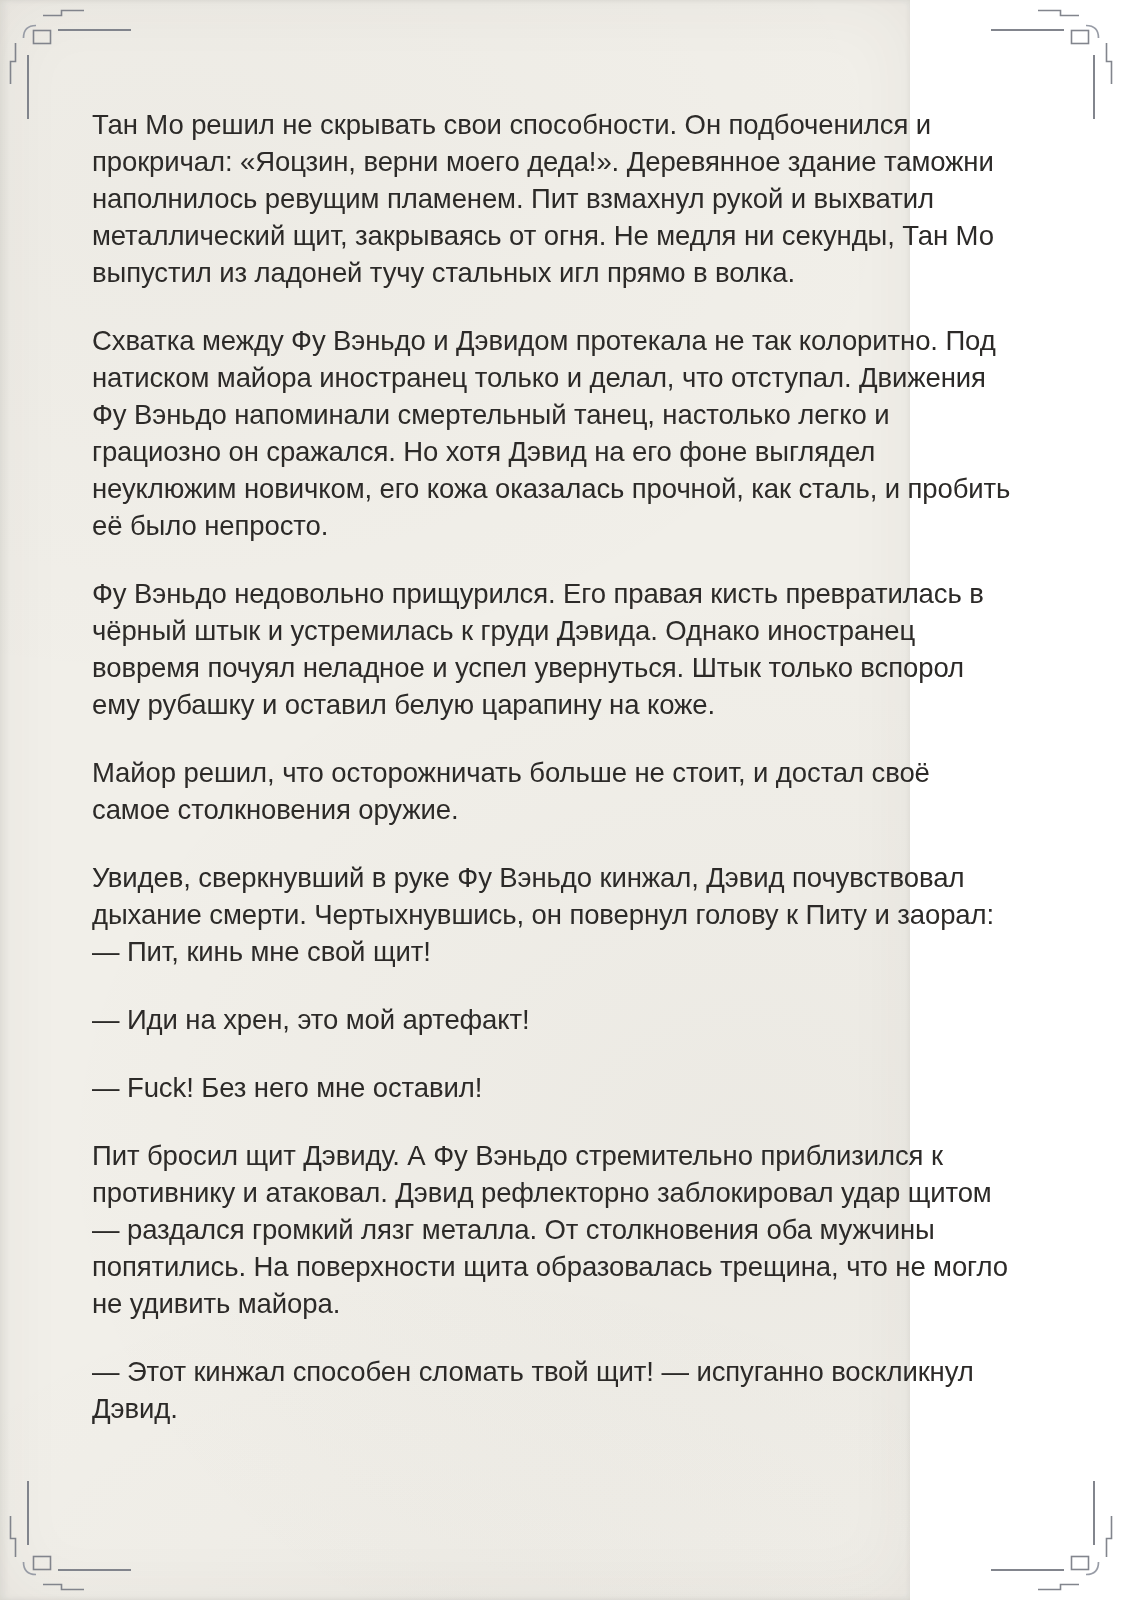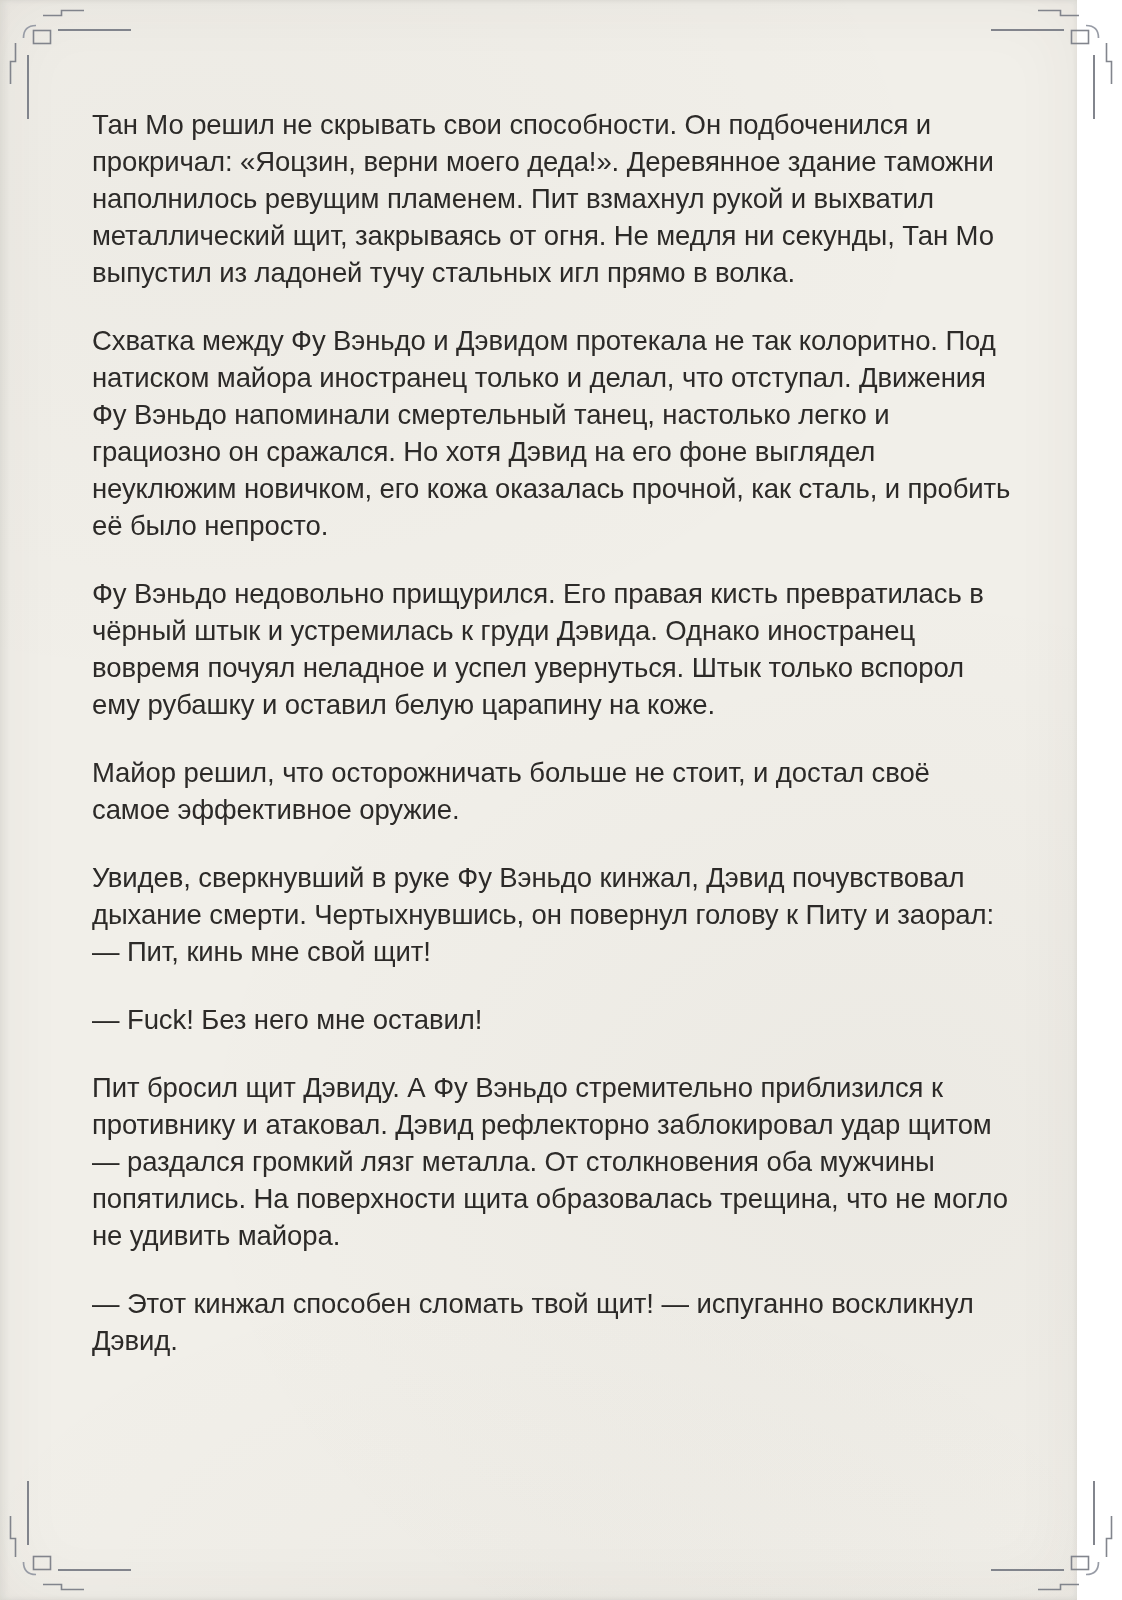--- a/index.html
+++ b/index.html
@@ -7,21 +7,21 @@
     padding: 0;
   }
   body {
     width: 1122px;
     height: 1600px;
     overflow: hidden;
     font-family: "Liberation Sans", "DejaVu Sans", sans-serif;
   }
   .page {
     position: relative;
-    width: 1077px;
+    width: 910px;
     height: 1600px;
     background:
       radial-gradient(1200px 800px at 18% 12%, rgba(70,62,50,0.025), transparent 65%),
       radial-gradient(1100px 900px at 82% 72%, rgba(70,62,50,0.03), transparent 65%),
       radial-gradient(900px 500px at 50% 100%, rgba(70,62,50,0.02), transparent 70%),
       #f1efe9;
     box-shadow:
       inset 0 0 70px rgba(60, 54, 44, 0.06),
       inset 4px 0 7px rgba(60, 54, 44, 0.07),
       inset -2px 0 5px rgba(60, 54, 44, 0.04);
@@ -99,21 +99,22 @@
     </g>
     <use href="#corner-ornament" transform="translate(1122,0) scale(-1,1)"></use>
     <use href="#corner-ornament" transform="translate(0,1600) scale(1,-1)"></use>
     <use href="#corner-ornament" transform="translate(1122,1600) scale(-1,-1)"></use>
   </svg>
 
   <div class="content">
     <p>Тан Мо решил не скрывать свои способности. Он подбоченился и прокричал: «Яоцзин, верни моего деда!». Деревянное здание таможни наполнилось ревущим пламенем. Пит взмахнул рукой и выхватил металлический щит, закрываясь от огня. Не медля ни секунды, Тан Мо выпустил из ладоней тучу стальных игл прямо в волка.</p>
     <p>Схватка между Фу Вэньдо и Дэвидом протекала не так колоритно. Под натиском майора иностранец только и делал, что отступал. Движения Фу Вэньдо напоминали смертельный танец, настолько легко и грациозно он сражался. Но хотя Дэвид на его фоне выглядел неуклюжим новичком, его кожа оказалась прочной, как сталь, и пробить её было непросто.</p>
     <p>Фу Вэньдо недовольно прищурился. Его правая кисть превратилась в чёрный штык и устремилась к груди Дэвида. Однако иностранец вовремя почуял неладное и успел увернуться. Штык только вспорол ему рубашку и оставил белую царапину на коже.</p>
-    <p>Майор решил, что осторожничать больше не стоит, и достал своё самое эффективное оружие.</p>
+    <p>Майор решил, что осторожничать больше не стоит, и достал своё самое столкновения оружие.</p>
     <p>Увидев, сверкнувший в руке Фу Вэньдо кинжал, Дэвид почувствовал дыхание смерти. Чертыхнувшись, он повернул голову к Питу и заорал:
 — Пит, кинь мне свой щит!</p>
+    <p>— Иди на хрен, это мой артефакт!</p>
     <p>— Fuck! Без него мне оставил!</p>
     <p>Пит бросил щит Дэвиду. А Фу Вэньдо стремительно приблизился к противнику и атаковал. Дэвид рефлекторно заблокировал удар щитом — раздался громкий лязг металла. От столкновения оба мужчины попятились. На поверхности щита образовалась трещина, что не могло не удивить майора.</p>
     <p>— Этот кинжал способен сломать твой щит! — испуганно воскликнул Дэвид.</p>
   </div>
 
 </div>
 
 </body></html>

